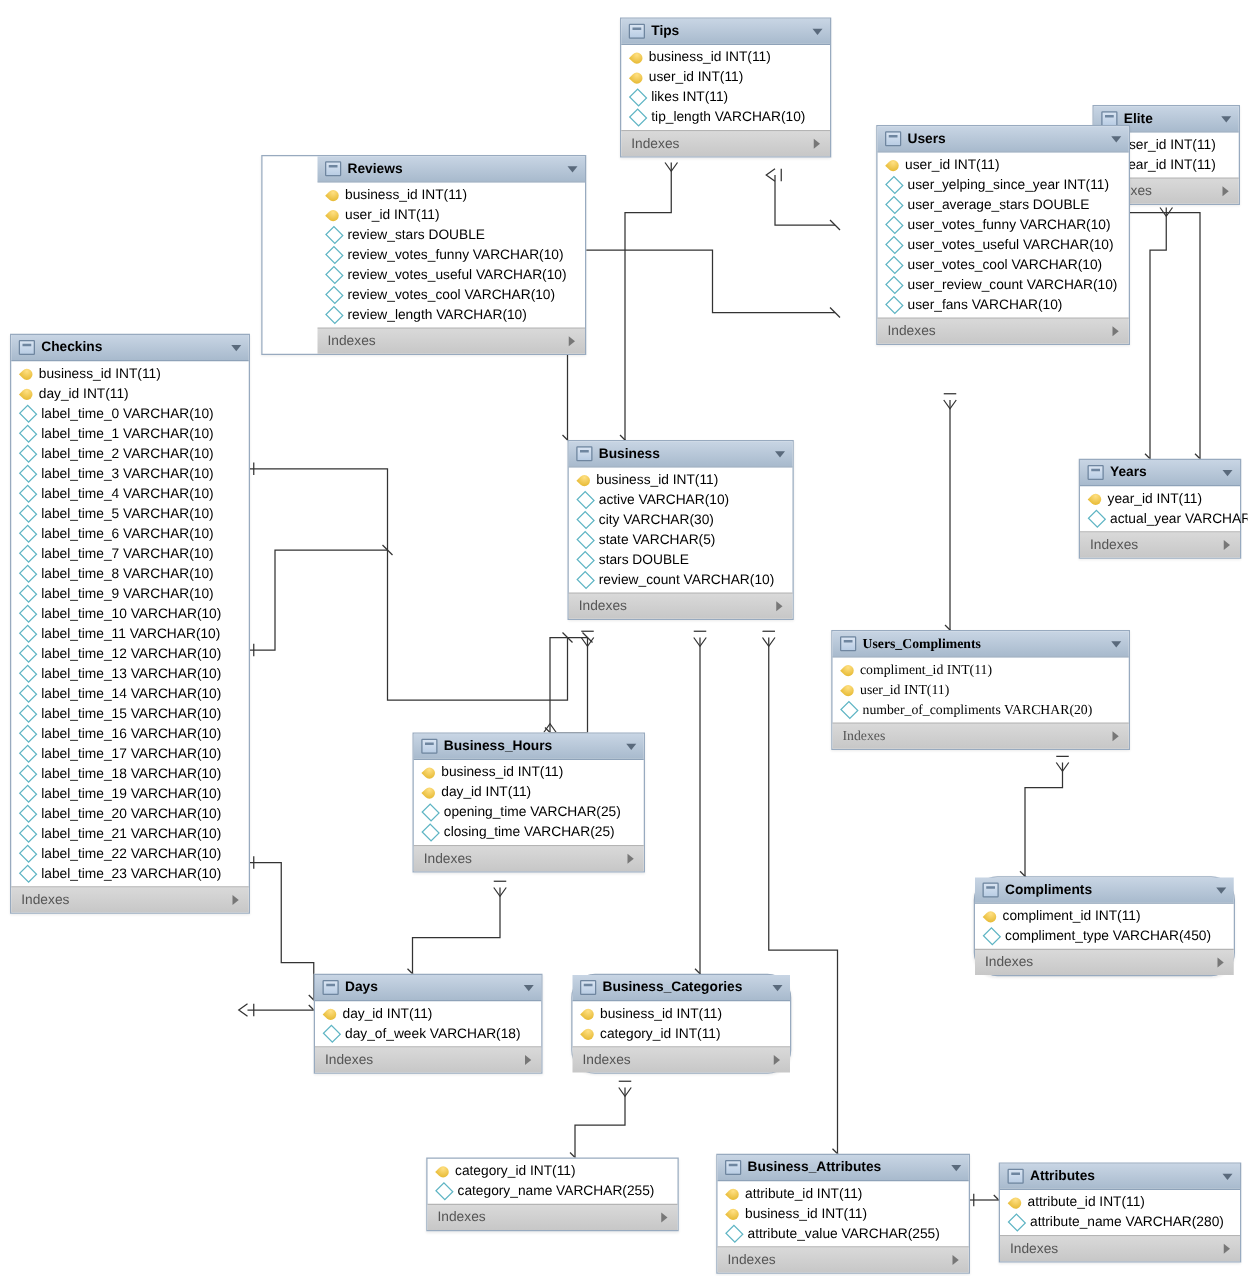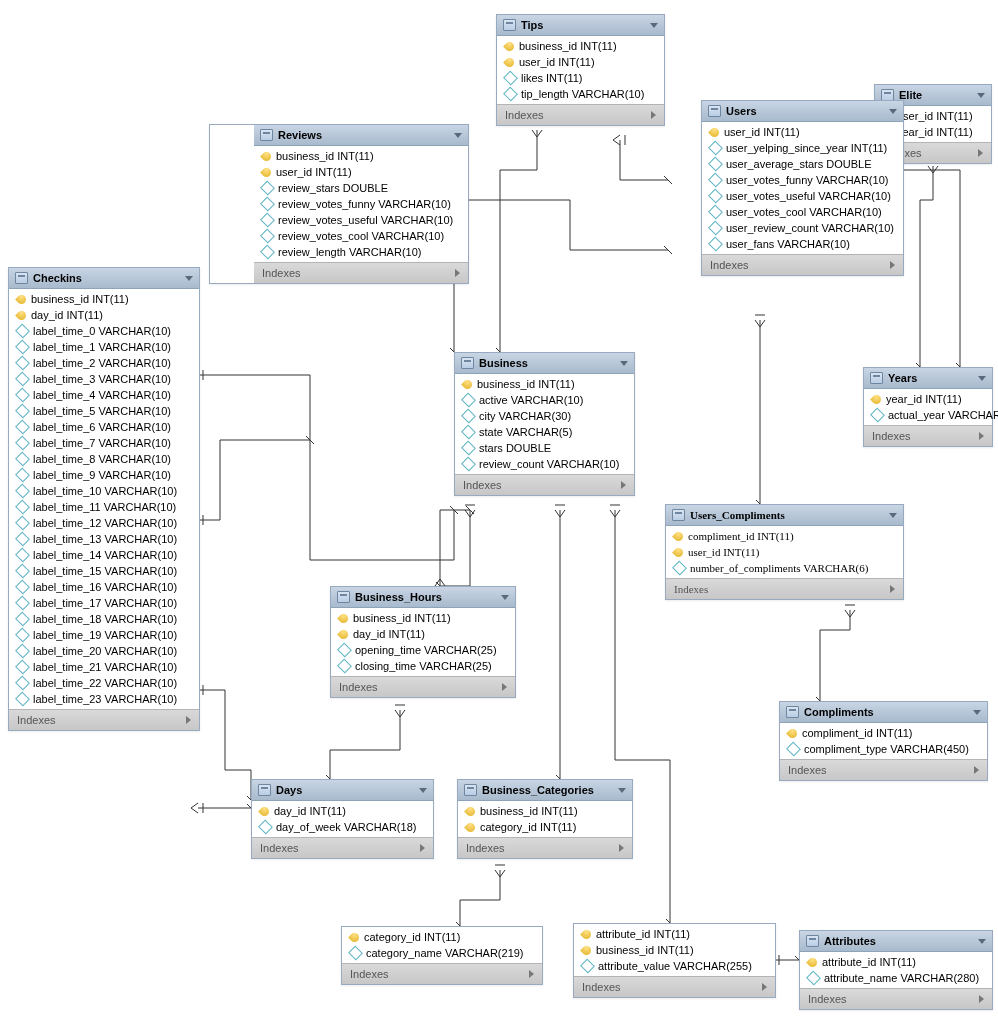--- a/index.html
+++ b/index.html
@@ -427,21 +427,21 @@
         <div class="col">
           <span class="ic key"></span>
           <span>compliment_id INT(11)</span>
         </div>
         <div class="col">
           <span class="ic key"></span>
           <span>user_id INT(11)</span>
         </div>
         <div class="col">
           <span class="ic dia"></span>
-          <span>number_of_compliments VARCHAR(6)</span>
+          <span>number_of_compliments VARCHAR(20)</span>
         </div>
       </div>
       <div class="idx">
         <span>Indexes</span>
         <span class="arr"></span>
       </div>
     </div>
     <div class="tbl" style="left: 330px; top: 586px; width: 184px;">
       <div class="hdr">
         <span class="ticn"></span>
@@ -464,21 +464,21 @@
         <div class="col">
           <span class="ic dia"></span>
           <span>closing_time VARCHAR(25)</span>
         </div>
       </div>
       <div class="idx">
         <span>Indexes</span>
         <span class="arr"></span>
       </div>
     </div>
-    <div class="tbl" style="left: 779px; top: 701px; width: 207px;">
+    <div class="tbl" style="left: 779px; top: 701px; width: 207px; border-radius: 19px;">
       <div class="hdr">
         <span class="ticn"></span>
         <span class="t">Compliments</span>
         <span class="chev"></span>
       </div>
       <div class="cols">
         <div class="col">
           <span class="ic key"></span>
           <span>compliment_id INT(11)</span>
         </div>
@@ -506,21 +506,21 @@
         <div class="col">
           <span class="ic dia"></span>
           <span>day_of_week VARCHAR(18)</span>
         </div>
       </div>
       <div class="idx">
         <span>Indexes</span>
         <span class="arr"></span>
       </div>
     </div>
-    <div class="tbl" style="left: 457px; top: 779px; width: 174px;">
+    <div class="tbl" style="left: 457px; top: 779px; width: 174px; border-radius: 19px;">
       <div class="hdr">
         <span class="ticn"></span>
         <span class="t">Business_Categories</span>
         <span class="chev"></span>
       </div>
       <div class="cols">
         <div class="col">
           <span class="ic key"></span>
           <span>business_id INT(11)</span>
         </div>
@@ -535,29 +535,34 @@
       </div>
     </div>
     <div class="tbl" style="left: 341px; top: 926px; width: 200px;">
       <div class="cols">
         <div class="col">
           <span class="ic key"></span>
           <span>category_id INT(11)</span>
         </div>
         <div class="col">
           <span class="ic dia"></span>
-          <span>category_name VARCHAR(219)</span>
+          <span>category_name VARCHAR(255)</span>
         </div>
       </div>
       <div class="idx">
         <span>Indexes</span>
         <span class="arr"></span>
       </div>
     </div>
     <div class="tbl" style="left: 573px; top: 923px; width: 201px;">
+      <div class="hdr">
+        <span class="ticn"></span>
+        <span class="t">Business_Attributes</span>
+        <span class="chev"></span>
+      </div>
       <div class="cols">
         <div class="col">
           <span class="ic key"></span>
           <span>attribute_id INT(11)</span>
         </div>
         <div class="col">
           <span class="ic key"></span>
           <span>business_id INT(11)</span>
         </div>
         <div class="col">

